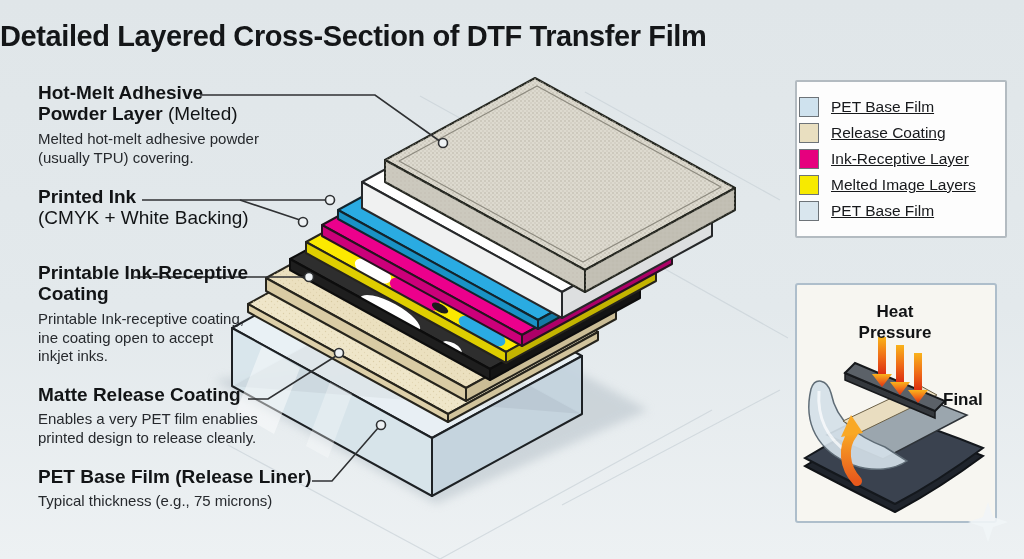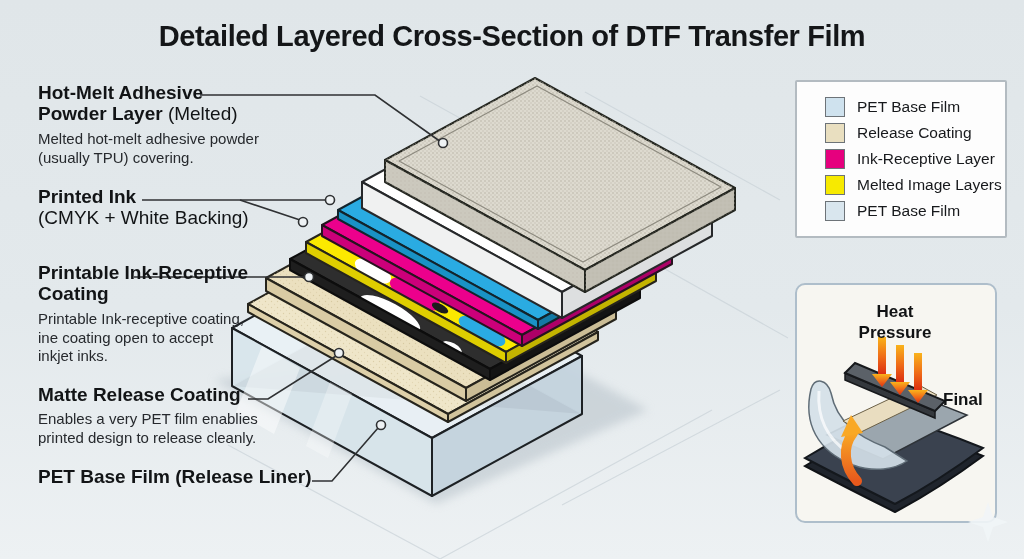--- a/index.html
+++ b/index.html
@@ -1,34 +1,34 @@
 <!DOCTYPE html>
 <html><head>
 <meta charset="utf-8">
 <style>
   html,body{margin:0;padding:0;}
   .stage{position:relative;width:1024px;height:559px;overflow:hidden;
     background:linear-gradient(180deg,#e0e6e9 0%,#e3e9ec 55%,#edf1f3 100%);
     font-family:"Liberation Sans","DejaVu Sans",sans-serif;color:#16181a;}
-  .title{position:absolute;left:0;top:20px;width:1024px;text-align:center;
+  .title{position:absolute;left:0;top:20px;width:1024px;text-align:left;
     font-size:29px;font-weight:700;letter-spacing:-0.4px;color:#141618;margin:0;}
   .label{position:absolute;}
   .label-head{font-size:19px;font-weight:700;line-height:1.13;color:#121416;}
   .label-head .n{font-weight:400;}
   .label-head .blk{display:block;font-weight:400;}
   .label-desc{margin-top:5px;font-size:15px;line-height:1.24;color:#26292d;font-weight:400;}
   .label-desc:empty{display:none;}
   .diagram-svg{position:absolute;left:0;top:0;}
   .legend{position:absolute;left:795px;top:80px;width:212px;box-sizing:border-box;
-    background:#fdfdfd;border:2px solid #b3bbc1;border-radius:2px;padding:12px 28px;}
+    background:#fdfdfd;border:2px solid #b3bbc1;border-radius:2px;padding:12px 2px;text-decoration:underline;}
   .legend-row{display:flex;align-items:center;height:26px;}
   .swatch{width:20px;height:20px;border:1.5px solid #6d7378;box-sizing:border-box;flex:0 0 auto;}
   .legend-label{margin-left:12px;font-size:15.5px;color:#17191c;white-space:nowrap;}
   .inset{position:absolute;left:795px;top:283px;width:202px;height:240px;box-sizing:border-box;
-    background:#f7f6f1;border:2px solid #aebecb;border-radius:10px;overflow:hidden;}
+    background:#f7f6f1;border:2px solid #aebecb;border-radius:3px;overflow:hidden;}
   .inset svg{display:block;}
   .inset text{font-family:"Liberation Sans","DejaVu Sans",sans-serif;font-weight:700;fill:#101214;}
   .sparkle{position:absolute;left:962px;top:496px;}
 </style>
 </head>
 <body>
 
 <div class="stage">
 
   <svg class="diagram-svg" width="1024" height="559" viewBox="0 0 1024 559">
@@ -176,20 +176,21 @@
 
   </div>
 
   <div class="label" style="left:38px;top:384px;width:290px">
     <div class="label-head"><span class="b">Matte Release Coating</span><span class="n"></span></div>
     <div class="label-desc" style="width:250px">Enables a very PET film enablies printed design to release cleanly.</div>
   </div>
 
   <div class="label" style="left:38px;top:466px;width:330px">
     <div class="label-head"><span class="b">PET Base Film (Release Liner)</span><span class="n"></span></div>
+    <div class="label-desc">Typical thickness (e.g., 75 microns)</div>
   </div>
 
   <div class="legend">
     <div class="legend-row">
       <span class="swatch" style="background-color: rgb(207, 226, 238);"></span>
       <span class="legend-label">PET Base Film</span>
       </div>
     <div class="legend-row">
       <span class="swatch" style="background-color: rgb(233, 223, 192);"></span>
       <span class="legend-label">Release Coating</span>

